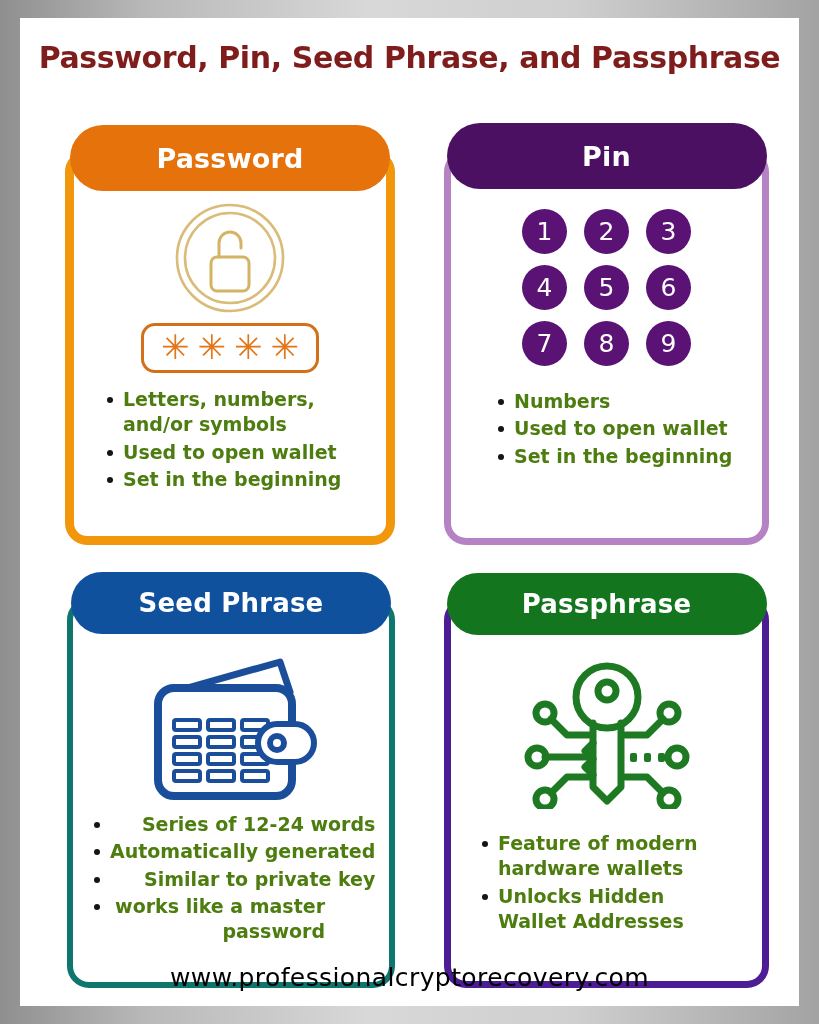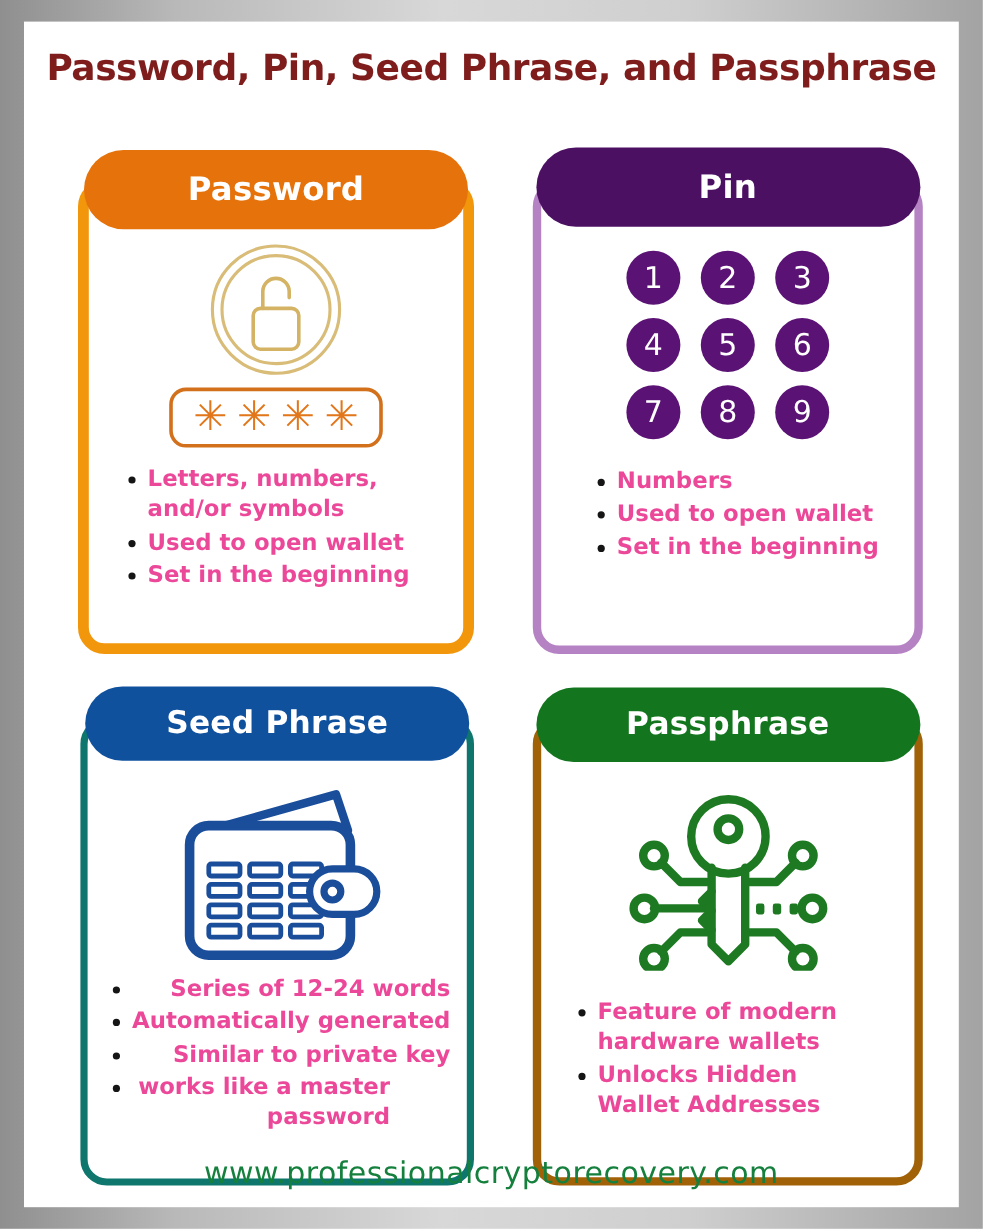--- a/index.html
+++ b/index.html
@@ -73,21 +73,21 @@
     display: flex;
     align-items: center;
     justify-content: center;
   }
   ul.bullets {
     margin: 0;
     padding: 0;
     list-style: none;
     font-family: "DejaVu Sans", sans-serif;
     font-weight: bold;
-    color: #ec4899;
+    color: #4d7c0f;
     font-size: 19px;
     line-height: 1.33;
   }
   ul.bullets li {
     position: relative;
     padding-left: 17px;
     margin-bottom: 2px;
   }
   ul.bullets li:before {
     content: "";
@@ -135,21 +135,21 @@
     width: 320px; height: 62px; font-size: 26px;
     background: #10519E;
     top: -32px;
   }
   #card-seed .card-body { top: 38px; }
   #card-seed ul.bullets { margin-top: 8px; align-self: flex-start; margin-left: 20px; text-align: right; }
 
   
   #card-passphrase {
     left: 424px; top: 580px; width: 325px; height: 390px;
-    border: 7px solid #a16207;
+    border: 7px solid #4c1d95;
   }
   #card-passphrase .card-head {
     width: 320px; height: 62px; font-size: 26px;
     background: #13761E;
     top: -32px;
   }
   #card-passphrase .card-body { top: 38px; gap: 12px; }
   #card-passphrase ul.bullets { margin-top: 10px; align-self: flex-start; margin-left: 30px; }
 
   
@@ -193,21 +193,21 @@
   }
 
   
   .footer {
     position: absolute;
     left: 0; right: 0;
     bottom: 14px;
     text-align: center;
     font-family: "DejaVu Sans", sans-serif;
     font-size: 25px;
-    color: #15803d;
+    color: #000000;
     letter-spacing: 0.4px;
   }
 </style>
 </head>
 <body>
 
 <div class="page">
 
   <div class="title">Password, Pin, Seed Phrase, and Passphrase</div>
 

